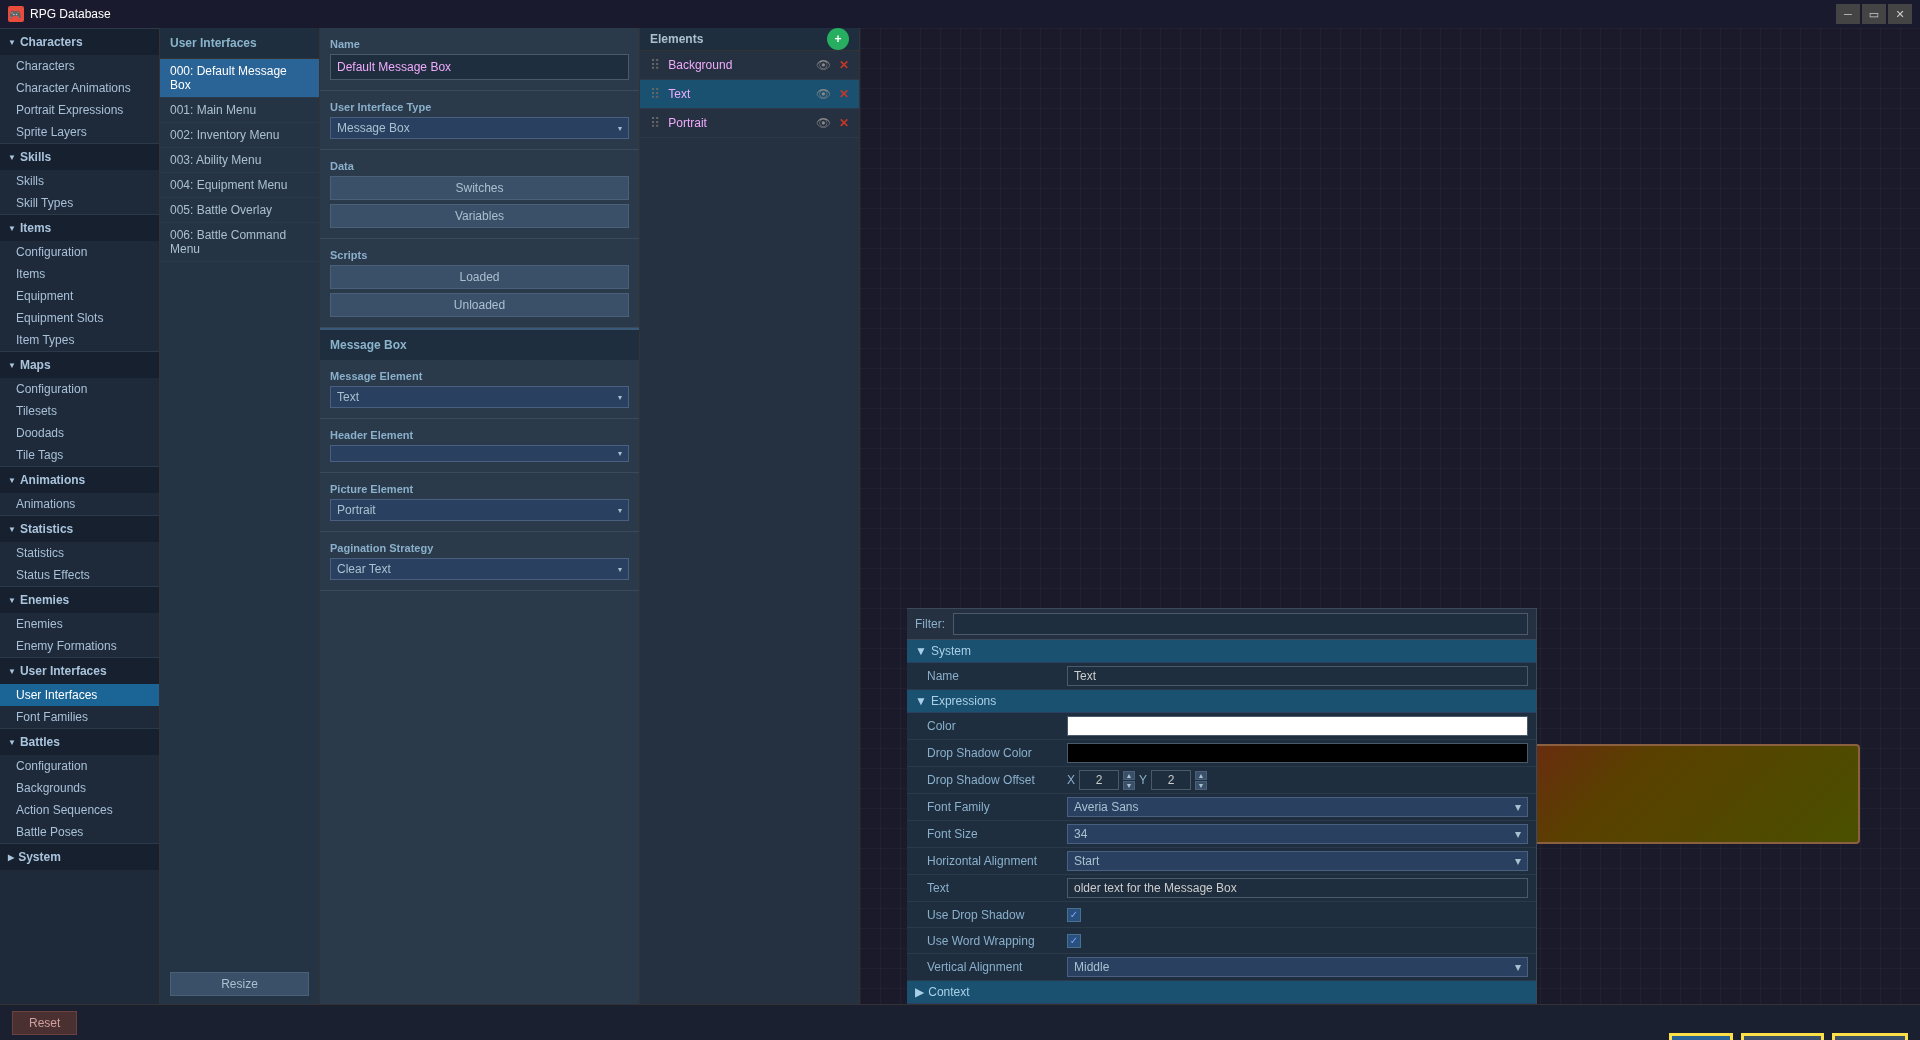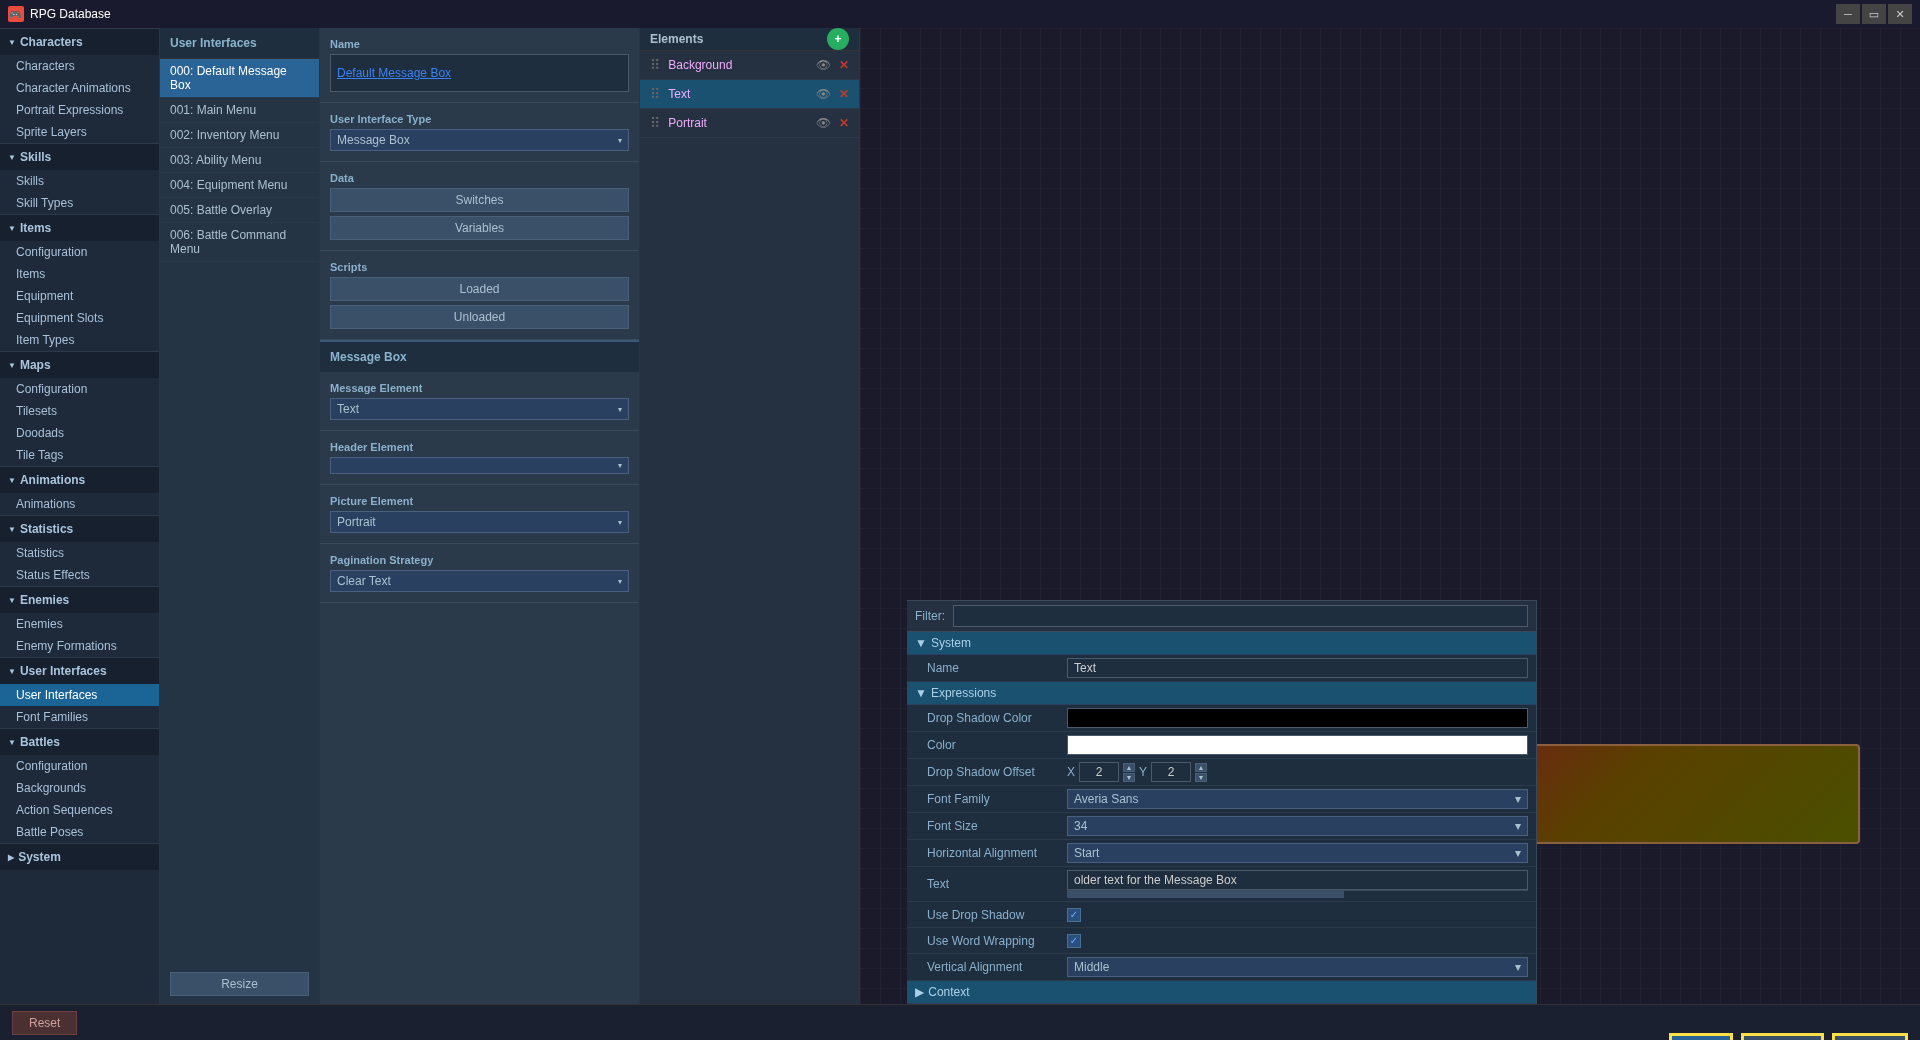--- a/index.html
+++ b/index.html
@@ -107,27 +107,26 @@
       padding: 10px;
       border-bottom: 1px solid #3a4a5a;
     }
     .config-label {
       color: #8ab0cc;
       font-size: 11px;
       margin-bottom: 4px;
       font-weight: bold;
     }
     .config-value {
-      color: #3b82f6;
-      padding: 11px 6px;
+      color: #f0abfc;
+      padding: 5px 6px;
       background: #1e2e3e;
       border: 1px solid #4a5a6a;
       display: inline-block;
       min-width: 100px;
-      text-decoration: underline;
     }
     .dropdown {
       background: #2a4060;
       border: 1px solid #4a6080;
       color: #aac0d0;
       padding: 3px 6px;
       display: flex;
       align-items: center;
       justify-content: space-between;
       cursor: pointer;
@@ -643,26 +642,26 @@
           <div class="prop-row">
             <span class="prop-key">Name</span>
             <input class="prop-input" type="text" value="Text" style="">
           </div>
 
           <div class="prop-section-header">
             <span>▼</span>
             <span>Expressions</span>
           </div>
           <div class="prop-row">
+            <span class="prop-key">Color</span>
+            <div class="color-swatch color-white"></div>
+          </div>
+          <div class="prop-row">
             <span class="prop-key">Drop Shadow Color</span>
             <div class="color-swatch color-black"></div>
-          </div>
-          <div class="prop-row">
-            <span class="prop-key">Color</span>
-            <div class="color-swatch color-white"></div>
           </div>
           <div class="prop-row">
             <span class="prop-key">Drop Shadow Offset</span>
             <div class="offset-group">
               <span class="offset-label">X</span>
               <input class="offset-input" type="text" value="2" style="">
               <div class="spinner-btns">
                 <button class="spinner-btn">▲</button>
                 <button class="spinner-btn">▼</button>
               </div>
@@ -690,21 +689,21 @@
           </div>
           <div class="prop-row">
             <span class="prop-key">Horizontal Alignment</span>
             <div class="prop-dropdown">
               <span>Start</span>
               <span>▾</span>
             </div>
           </div>
           <div class="prop-row">
             <span class="prop-key">Text</span>
-            <div style="flex:1; display:flex; flex-direction:column;">
+            <div style="flex:1; display:flex; ">
               <input class="prop-input" type="text" value="older text for the Message Box" style="">
               <div class="scrollbar-mini">
                 <div class="scrollbar-thumb"></div>
               </div>
             </div>
           </div>
           <div class="prop-row">
             <span class="prop-key">Use Drop Shadow</span>
             <div class="checkbox">✓</div>
           </div>

